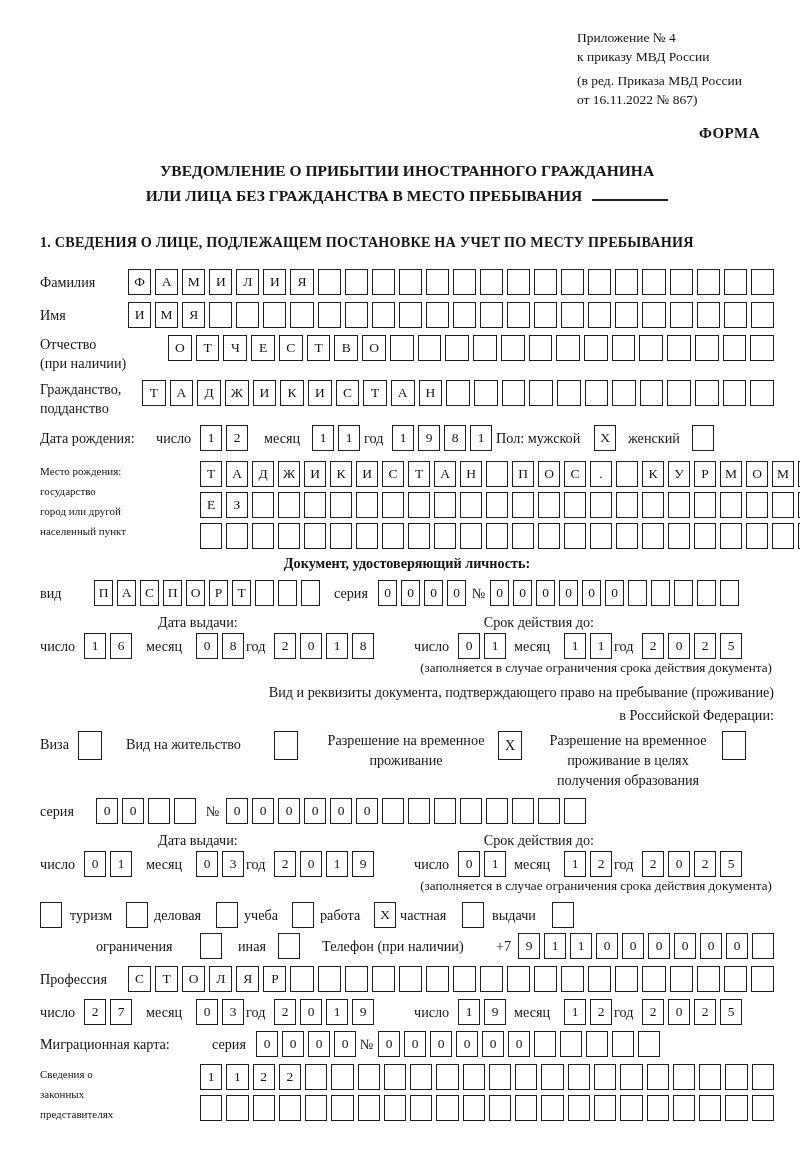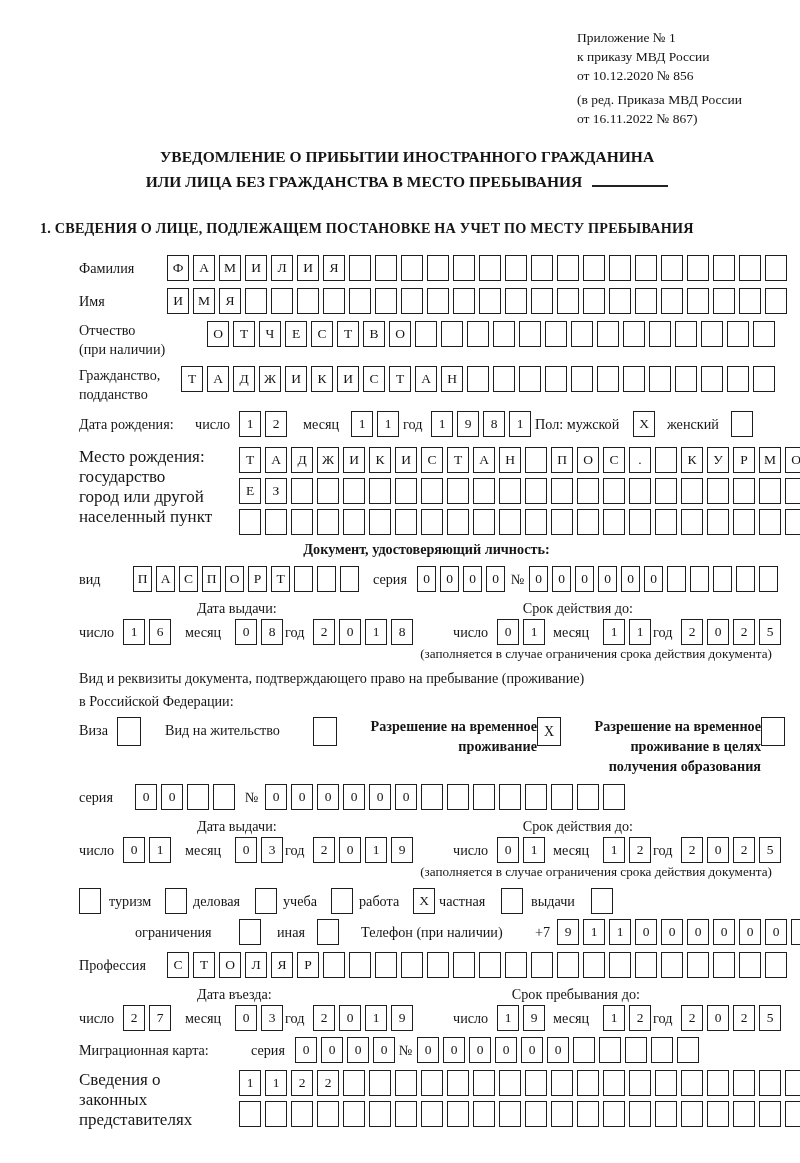--- a/index.html
+++ b/index.html
@@ -7,56 +7,56 @@
     width:800px;height:1163px;background:#ffffff;color:#151515;
     font-family:"Liberation Serif","DejaVu Serif",serif;
     box-sizing:border-box;padding:28px 26px 0 40px;overflow:hidden;position:relative;
   }
   .annex{margin-left:537px;font-size:13.5px;line-height:19px;}
   .annex .annex-note{margin-top:5px;}
   .forma{text-align:right;padding-right:14px;font-weight:bold;font-size:15px;margin-top:16px;letter-spacing:.5px;}
   .title{text-align:center;font-weight:bold;font-size:15.5px;margin-top:16px;line-height:25px;}
   .blank{display:inline-block;width:76px;border-bottom:2px solid #222;margin-left:10px;}
   .section{font-weight:bold;font-size:14.2px;margin-top:26px;letter-spacing:.2px;}
-  #form-rows{margin-top:18px;margin-left:39px;}
+  #form-rows{margin-top:18px;}
   .row{display:flex;align-items:flex-start;margin-bottom:7px;}
   .txt{font-size:14.2px;line-height:26px;flex:none;white-space:nowrap;}
   .txt.multi{line-height:19px;white-space:normal;}
-  .txt.centerlines{text-align:right;line-height:20px;white-space:normal;font-weight:bold;}
+  .txt.centerlines{text-align:center;line-height:20px;white-space:normal;}
   .txt.lh30{line-height:29px;}
   .cells{display:flex;gap:4px;flex:none;}
   .cells.grow{flex:1;}
   .cells.grow .cell{flex:1;}
   .cell{width:22px;height:26px;border:1.7px solid #1f1f1f;box-sizing:border-box;
         display:flex;align-items:center;justify-content:center;font-size:13.5px;flex:none;background:#fff;}
   .cells.sm .cell{width:19px;}
   .box{width:24px;height:29px;border:1.7px solid #1f1f1f;box-sizing:border-box;margin-top:1px;
        display:flex;align-items:center;justify-content:center;font-size:14px;flex:none;background:#fff;}
   .gapEl{flex:none;height:1px;}
-  .line{margin-bottom:7px;}
+  .line{margin-bottom:7px;text-align:right;}
   .line.center{text-align:center;font-weight:bold;font-size:14.2px;margin:2px 0 8px;}
   .line.plain{font-size:14.2px;margin:2px 0 6px;}
   .line.note{text-align:right;font-size:13.2px;margin:-3px 2px 8px 0;}
   .caps{margin-bottom:2px;}
   .caps .txt{line-height:18px;}
   .group{margin-bottom:6px;}
-  .glabel{flex:none;font-size:17px;line-height:20px;}
+  .glabel{flex:none;font-size:11px;line-height:20px;}
   .gstack{flex:1;display:flex;flex-direction:column;gap:5px;}
 </style>
 </head>
 <body>
 
 <div class="page">
   <div class="annex">
-    <div>Приложение № 1</div>
+    <div>Приложение № 4</div>
     <div>к приказу МВД России</div>
-    <div>от 10.12.2020 № 856</div>
     <div class="annex-note">(в ред. Приказа МВД России</div>
     <div>от 16.11.2022 № 867)</div>
   </div>
+  <div class="forma">ФОРМА</div>
   <div class="title">
     <span>УВЕДОМЛЕНИЕ О ПРИБЫТИИ ИНОСТРАННОГО ГРАЖДАНИНА</span><br>
     <span>ИЛИ ЛИЦА БЕЗ ГРАЖДАНСТВА В МЕСТО ПРЕБЫВАНИЯ</span><span class="blank"></span>
   </div>
   <div class="section">1. СВЕДЕНИЯ О ЛИЦЕ, ПОДЛЕЖАЩЕМ ПОСТАНОВКЕ НА УЧЕТ ПО МЕСТУ ПРЕБЫВАНИЯ</div>
   <div id="form-rows">
       <div class="row">
         <div class="txt" style="width: 88px;">Фамилия</div>
         <div class="cells grow">
           <div class="cell">Ф</div>
@@ -564,26 +564,20 @@
           <div class="cell"></div>
           <div class="cell"></div>
           <div class="cell"></div>
           <div class="cell"></div>
           <div class="cell"></div>
           <div class="cell"></div>
           <div class="cell"></div>
           <div class="cell"></div>
         </div>
       </div>
-      <div class="row caps" style="margin-bottom: 2px;">
-        <div class="gapEl" style="width: 118px;"></div>
-        <div class="txt">Дата въезда:</div>
-        <div class="gapEl" style="width: 240px;"></div>
-        <div class="txt">Срок пребывания до:</div>
-      </div>
       <div class="row" style="margin-bottom: 6px;">
         <div class="txt" style="width: 44px;">число</div>
         <div class="cells">
           <div class="cell">2</div>
           <div class="cell">7</div>
         </div>
         <div class="gapEl" style="width: 14px;"></div>
         <div class="txt" style="width: 50px;">месяц</div>
         <div class="cells">
           <div class="cell">0</div>

